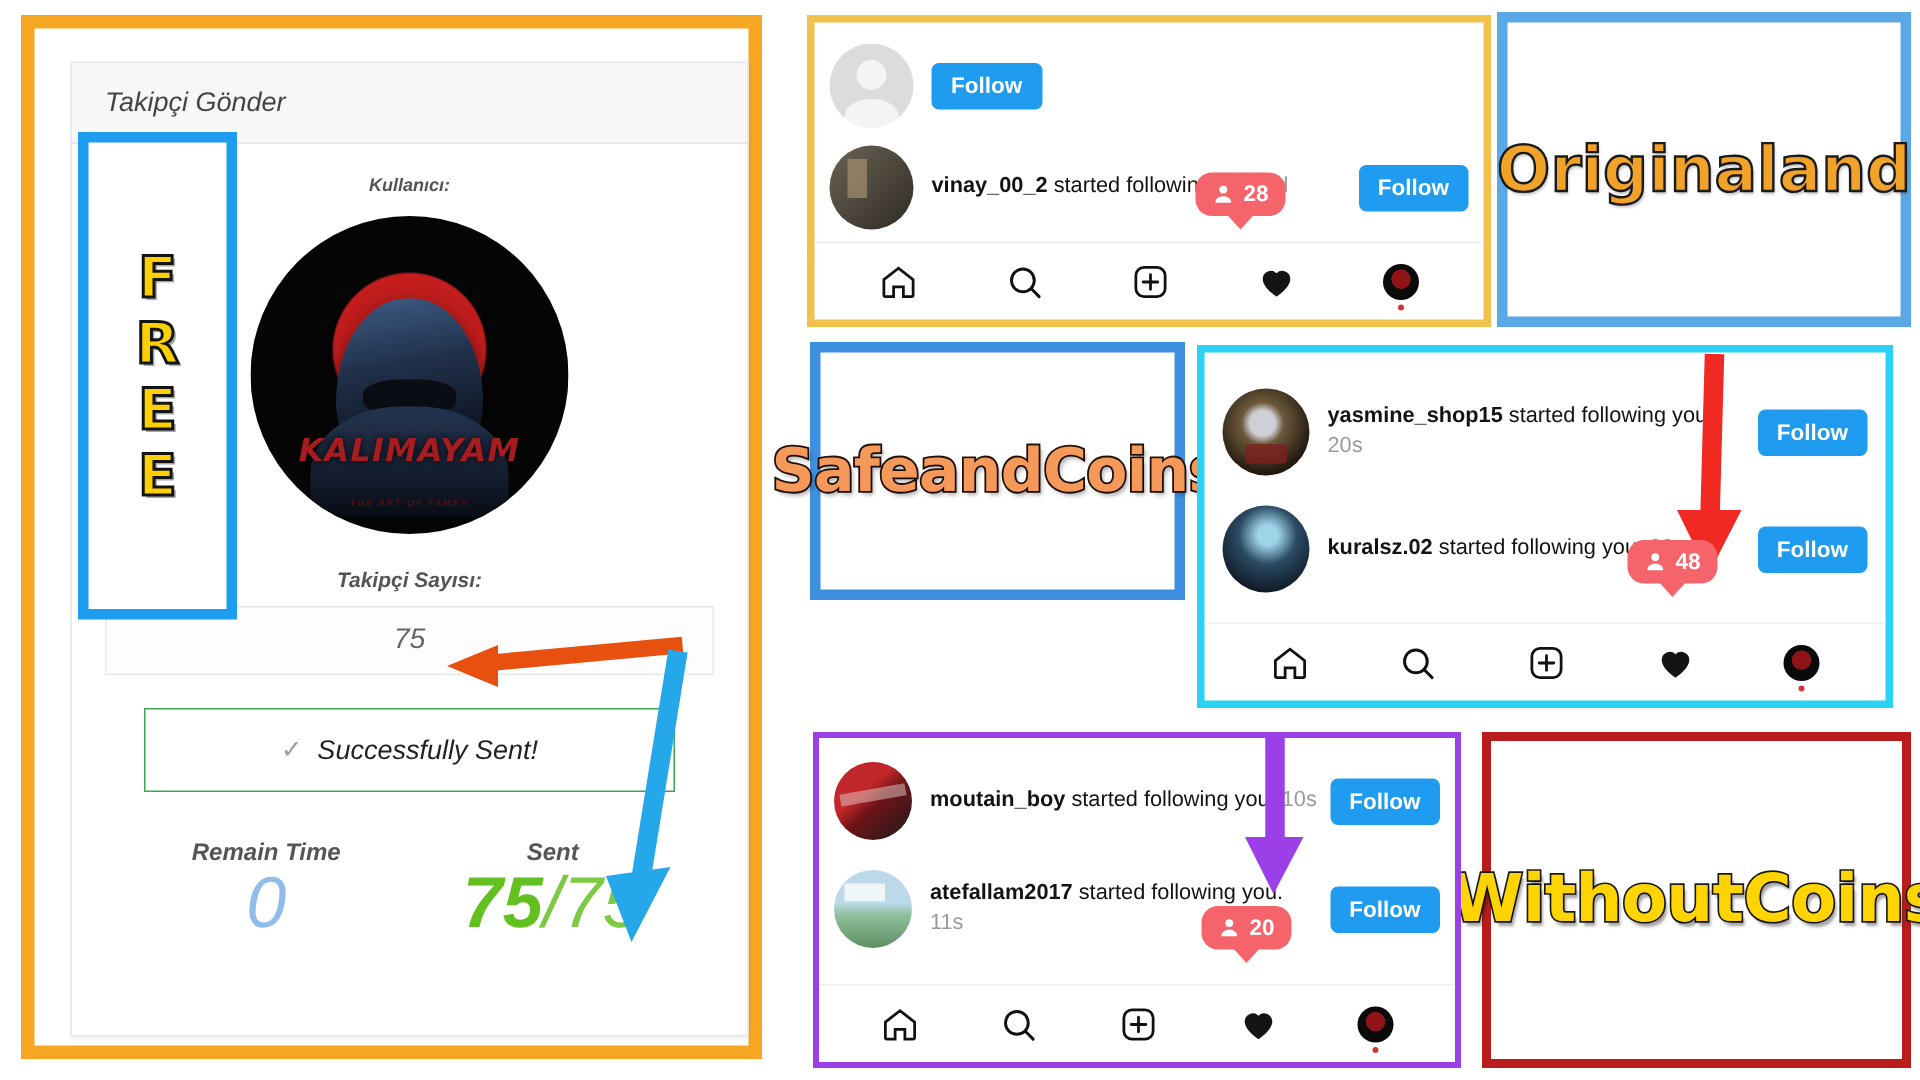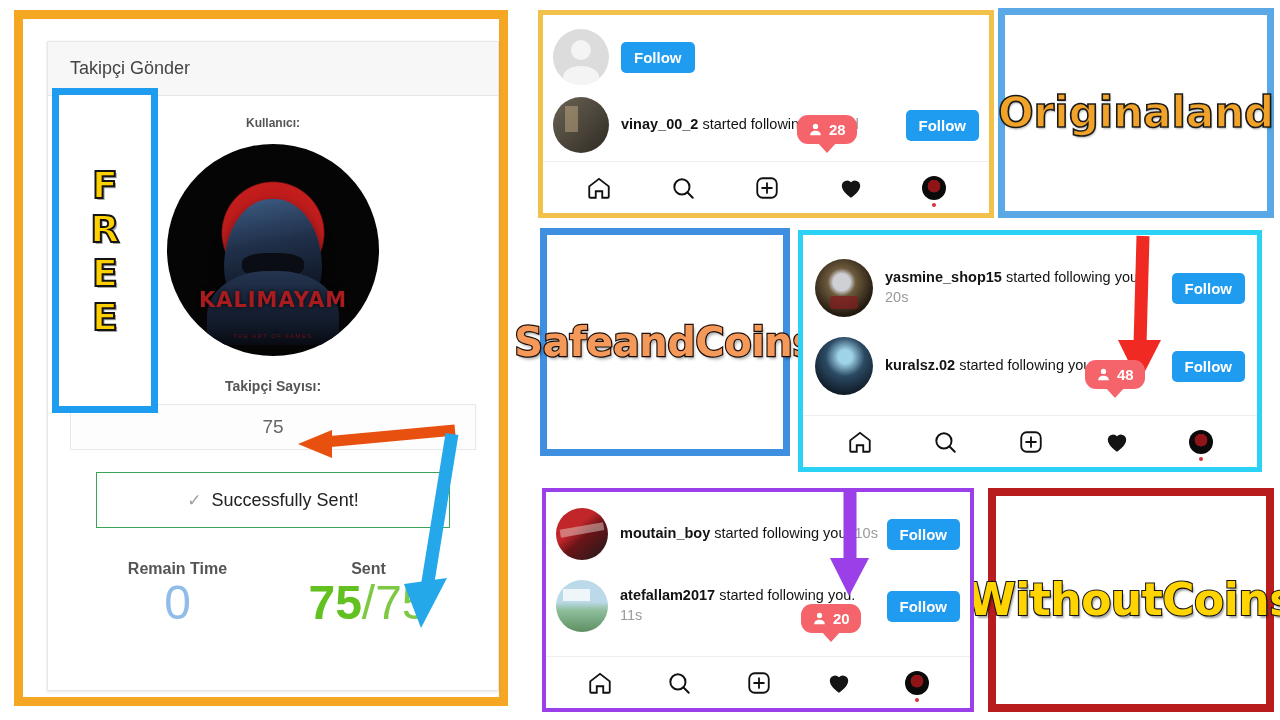--- a/index.html
+++ b/index.html
@@ -8,21 +8,21 @@
     background:#ffffff;
     font-family:"Liberation Sans","DejaVu Sans",sans-serif;
     overflow:hidden;
     position:relative;
   }
   .stage{position:absolute;inset:0;}
 
   
   .left-frame{
     position:absolute;left:14px;top:10px;width:494px;height:696px;
-    border:9px solid #f5a623;background:#ffffff;box-sizing:border-box;
+    border:9px solid #f5a623;background:#ffffff;box-sizing:border-box;font-style:italic;
   }
   .app-card{
     position:absolute;left:24px;top:22px;width:452px;height:650px;
     background:#ffffff;border:1px solid #e6e6e6;box-sizing:border-box;
     box-shadow:0 1px 3px rgba(0,0,0,.10);
   }
   .app-head{
     height:54px;background:#f7f7f7;border-bottom:1px solid #e6e6e6;
     display:flex;align-items:center;padding-left:22px;box-sizing:border-box;
   }
@@ -109,31 +109,31 @@
   .callout .ln{line-height:1.02;}
 
   .box-original{left:998px;top:8px;width:276px;height:210px;border:7px solid #5aa9e6;}
   .box-original .ln{
     font-size:42px;font-weight:bold;color:#f0a229;
     font-family:"DejaVu Sans",sans-serif;
     -webkit-text-stroke:1.6px #1a1a1a;
     text-shadow:1px 2px 2px rgba(0,0,0,.25);
   }
 
-  .box-safe{left:540px;top:228px;width:250px;height:228px;border:7px solid #3f8fe0;}
+  .box-safe{left:540px;top:228px;width:250px;height:172px;border:7px solid #3f8fe0;}
   .box-safe .ln{
     font-size:40px;font-weight:bold;color:#f5995b;
     font-family:"DejaVu Sans",sans-serif;
     -webkit-text-stroke:2.4px #201008;
     paint-order:stroke fill;
     text-shadow:2px 3px 3px rgba(0,0,0,.3);
     letter-spacing:-.5px;
   }
 
-  .box-without{left:988px;top:488px;width:286px;height:224px;border:8px solid #b91c1c;}
+  .box-without{left:988px;top:488px;width:286px;height:224px;border:6px solid #b91c1c;}
   .box-without .ln{
     font-size:44px;font-weight:bold;color:#ffd400;
     font-family:"DejaVu Sans",sans-serif;
     -webkit-text-stroke:2.2px #181818;
     paint-order:stroke fill;
     text-shadow:2px 3px 2px rgba(0,0,0,.35);
     letter-spacing:-.5px;
   }
 
   

